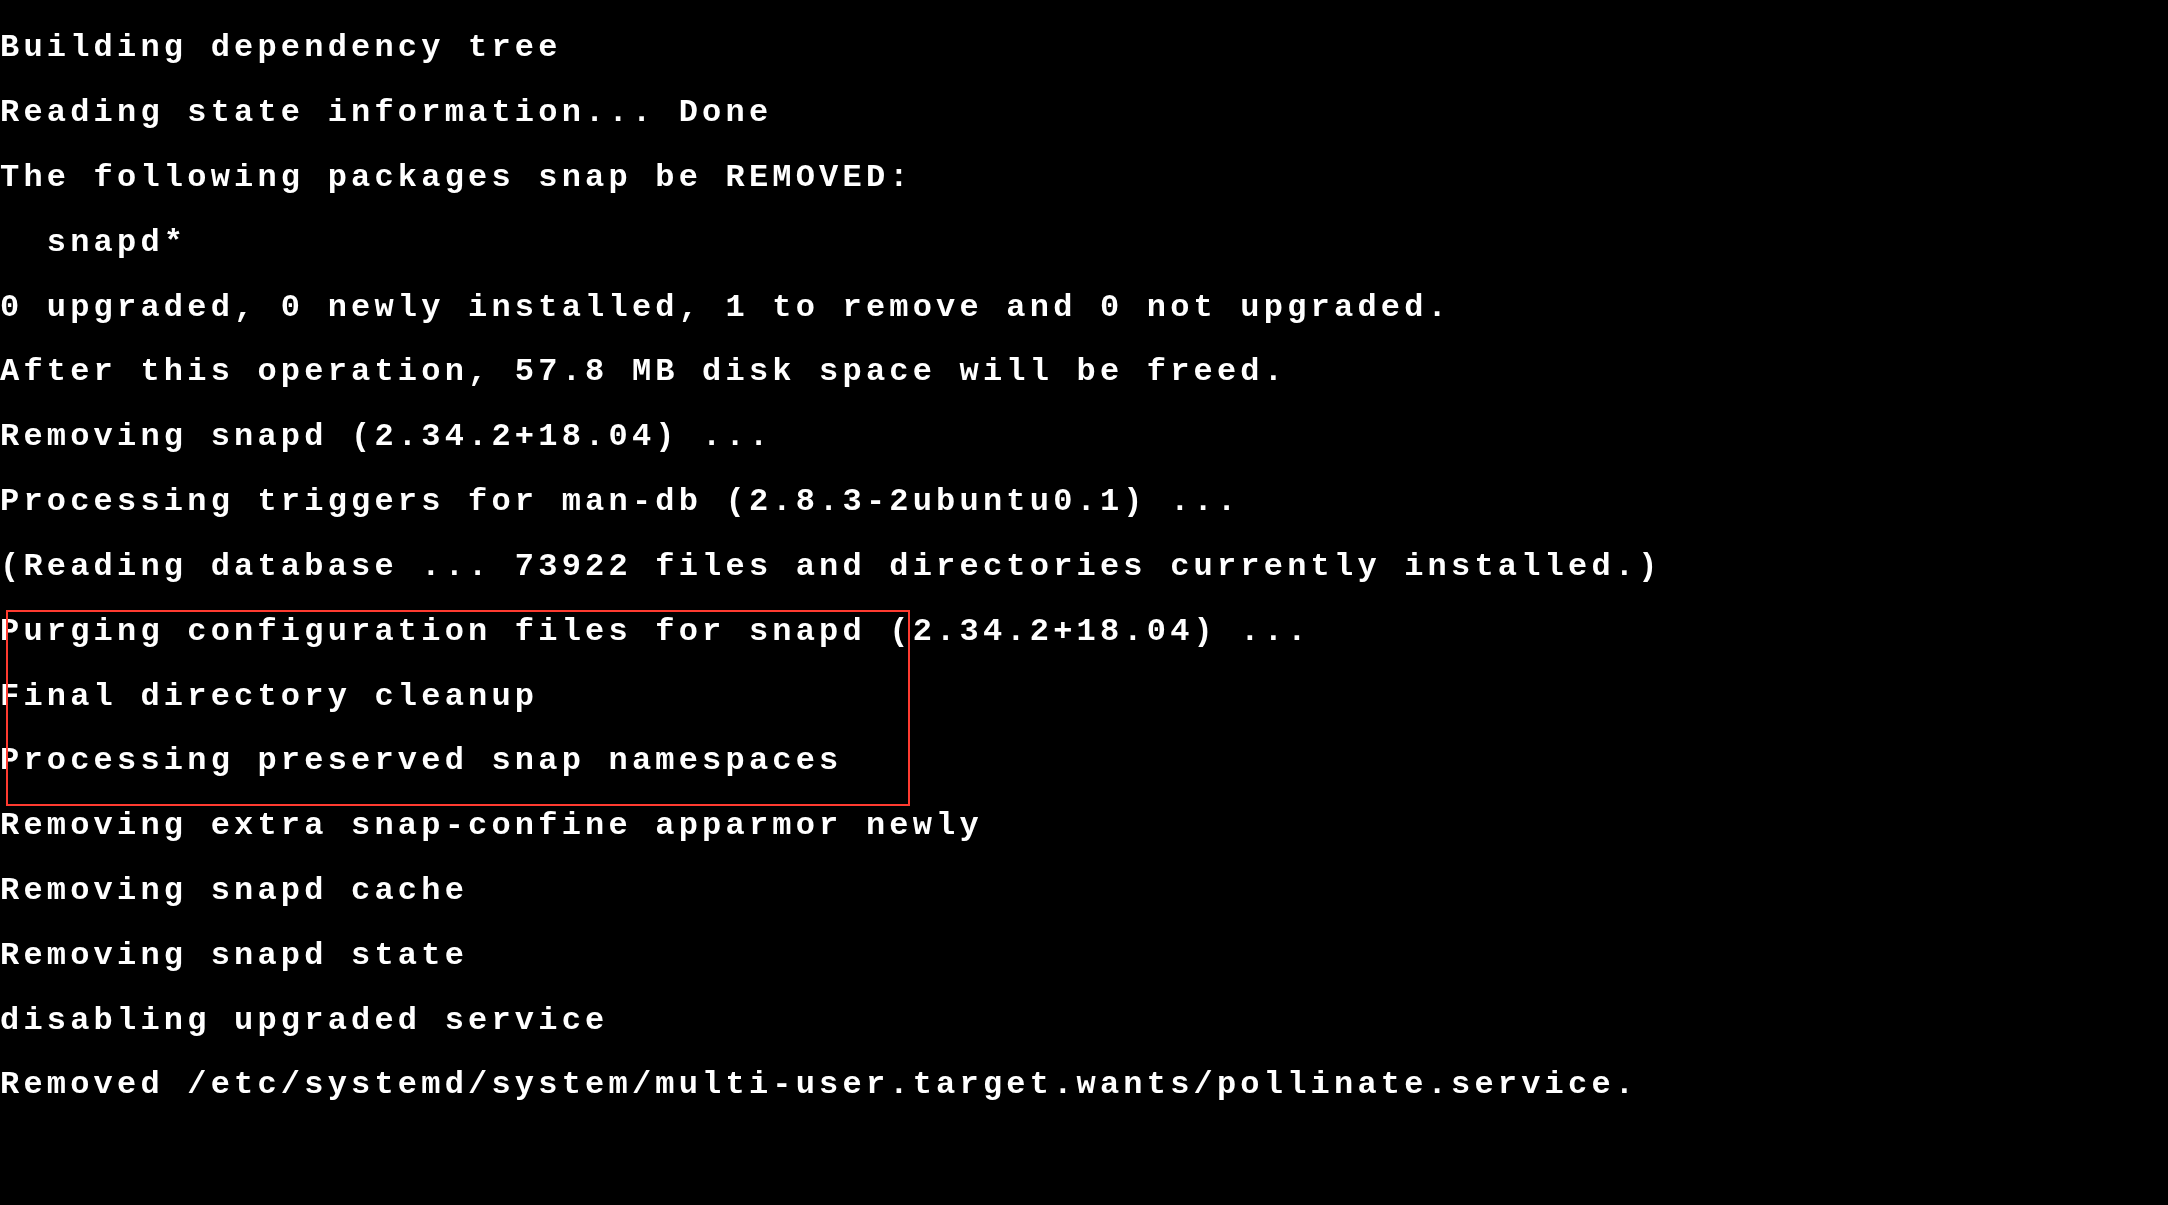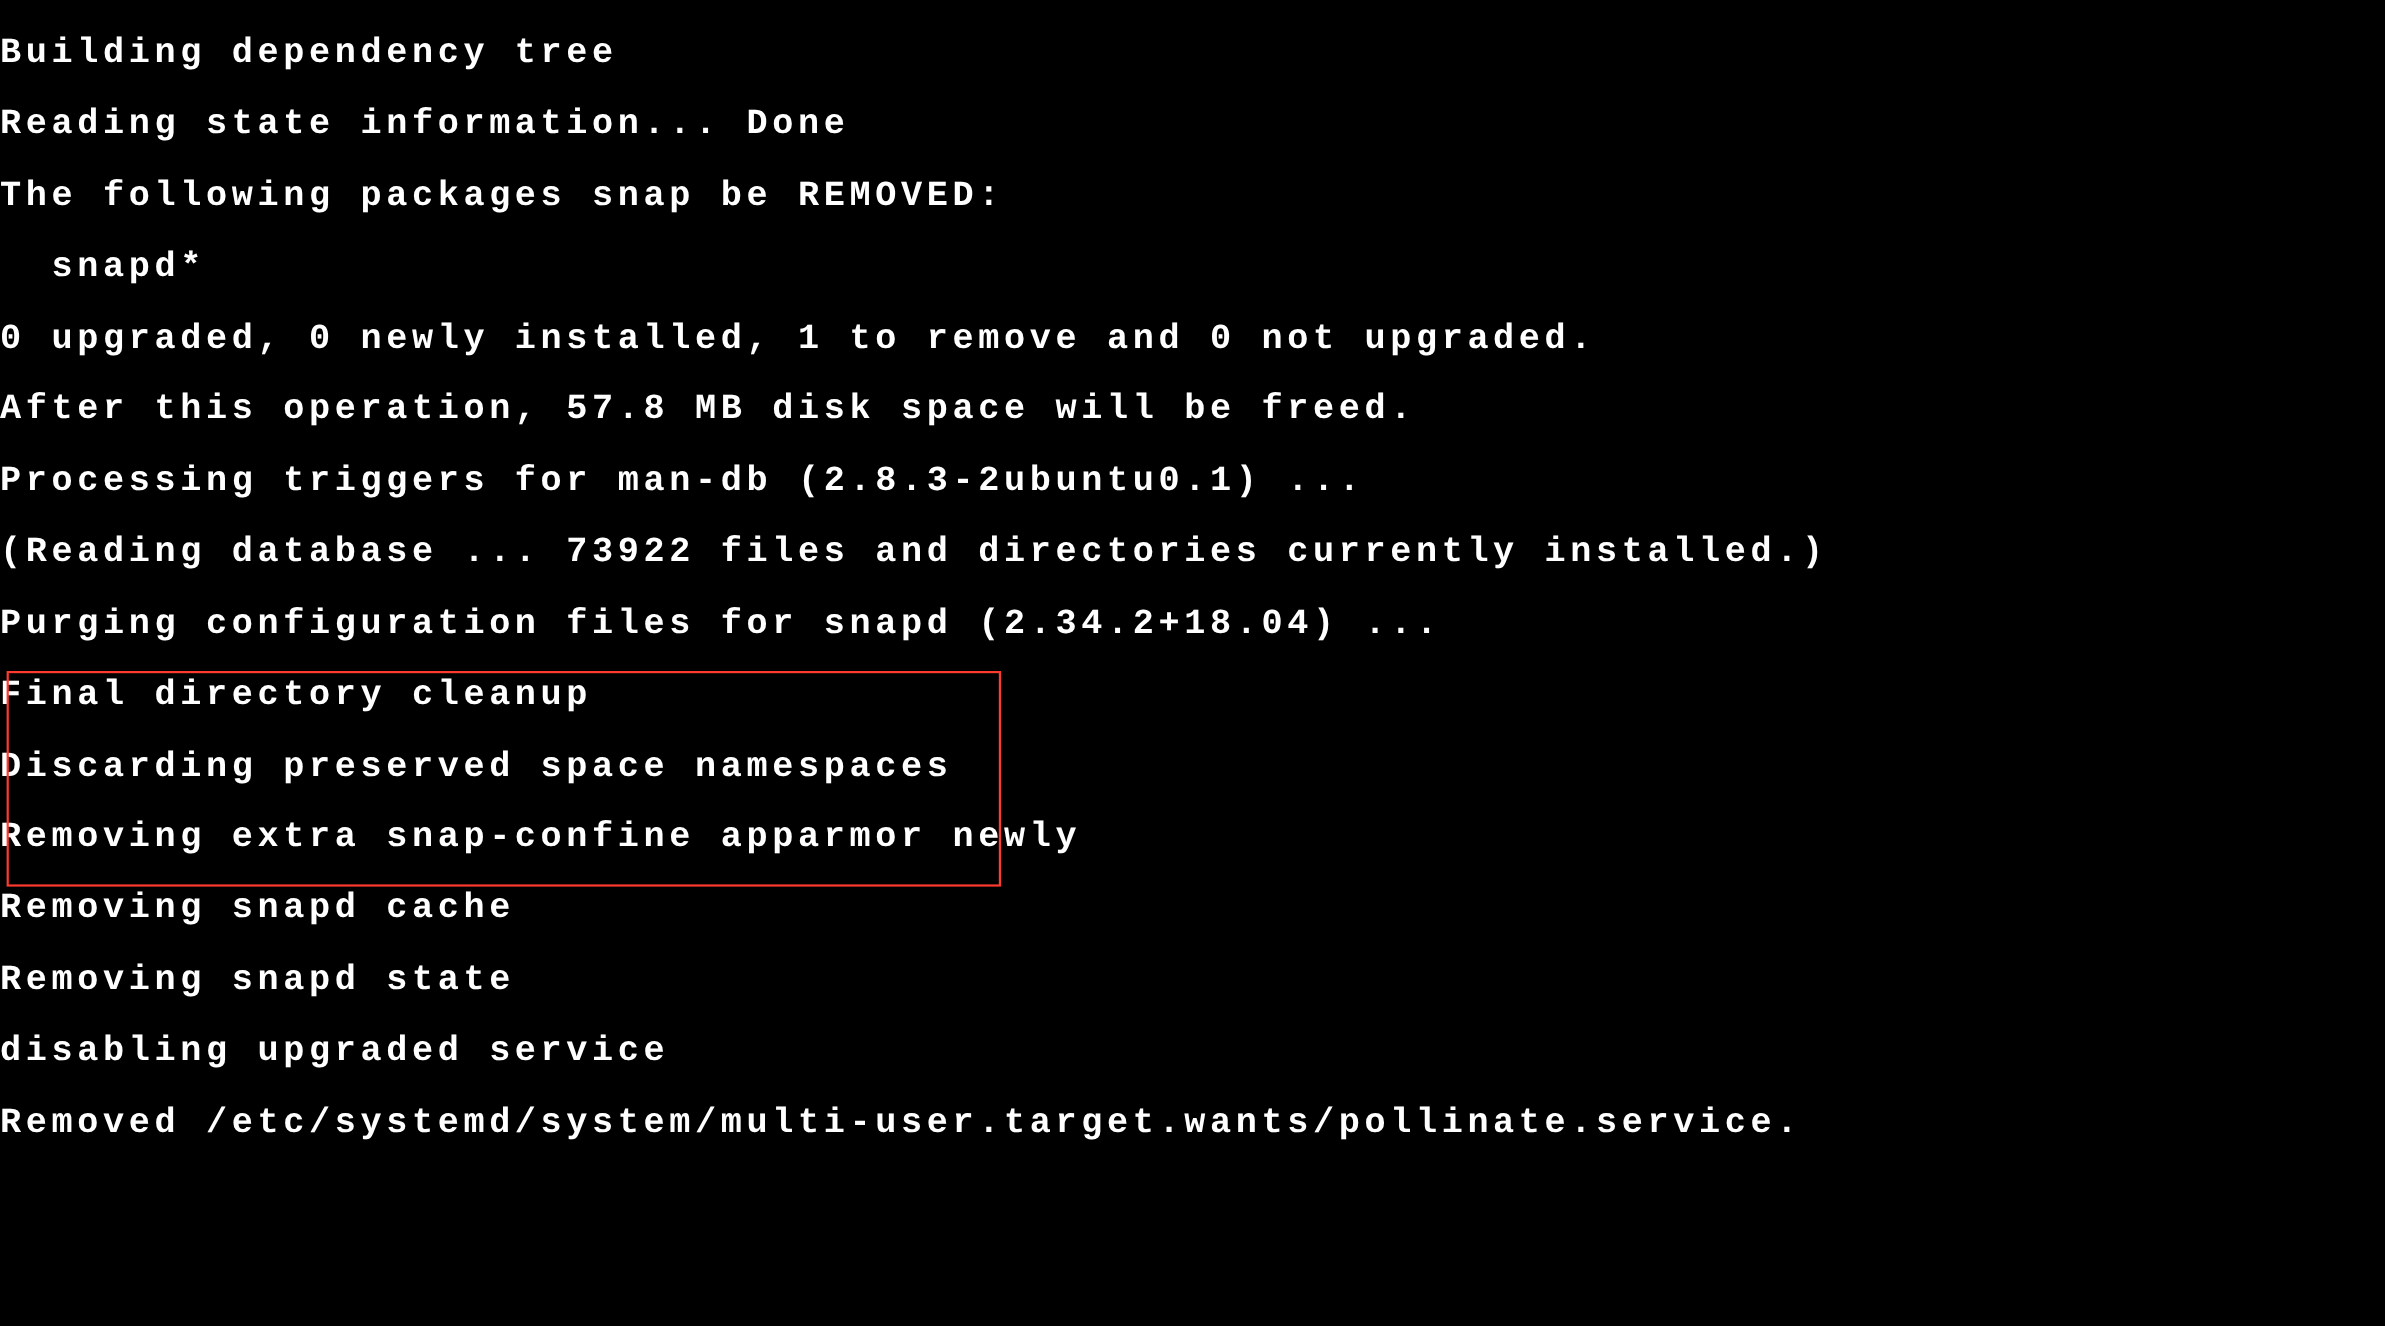--- a/index.html
+++ b/index.html
@@ -39,25 +39,26 @@
 </head>
 <body>
 
 <div class="terminal">
 <span class="line">Building dependency tree</span>
 <span class="line">Reading state information... Done</span>
 <span class="line">The following packages snap be REMOVED:</span>
 <span class="line">  snapd*</span>
 <span class="line">0 upgraded, 0 newly installed, 1 to remove and 0 not upgraded.</span>
 <span class="line">After this operation, 57.8 MB disk space will be freed.</span>
+<span class="line">Removing snapd (2.34.2+18.04) ...</span>
 <span class="line">Processing triggers for man-db (2.8.3-2ubuntu0.1) ...</span>
 <span class="line">(Reading database ... 73922 files and directories currently installed.)</span>
 <span class="line">Purging configuration files for snapd (2.34.2+18.04) ...</span>
 <span class="line">Final directory cleanup</span>
-<span class="line">Discarding preserved space namespaces</span>
+<span class="line">Processing preserved snap namespaces</span>
 <span class="line">Removing extra snap-confine apparmor newly</span>
 <span class="line">Removing snapd cache</span>
 <span class="line">Removing snapd state</span>
 <span class="line">disabling upgraded service</span>
 <span class="line">Removed /etc/systemd/system/multi-user.target.wants/pollinate.service.</span>
 
 <span class="line"></span>
 
 
 

